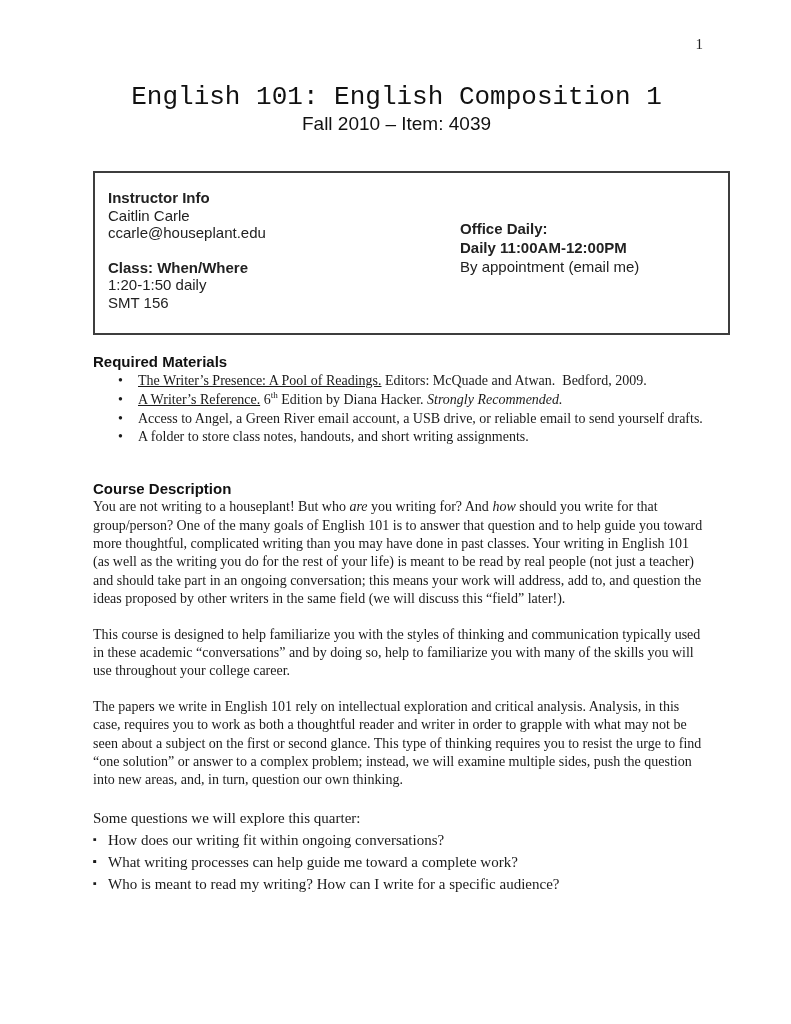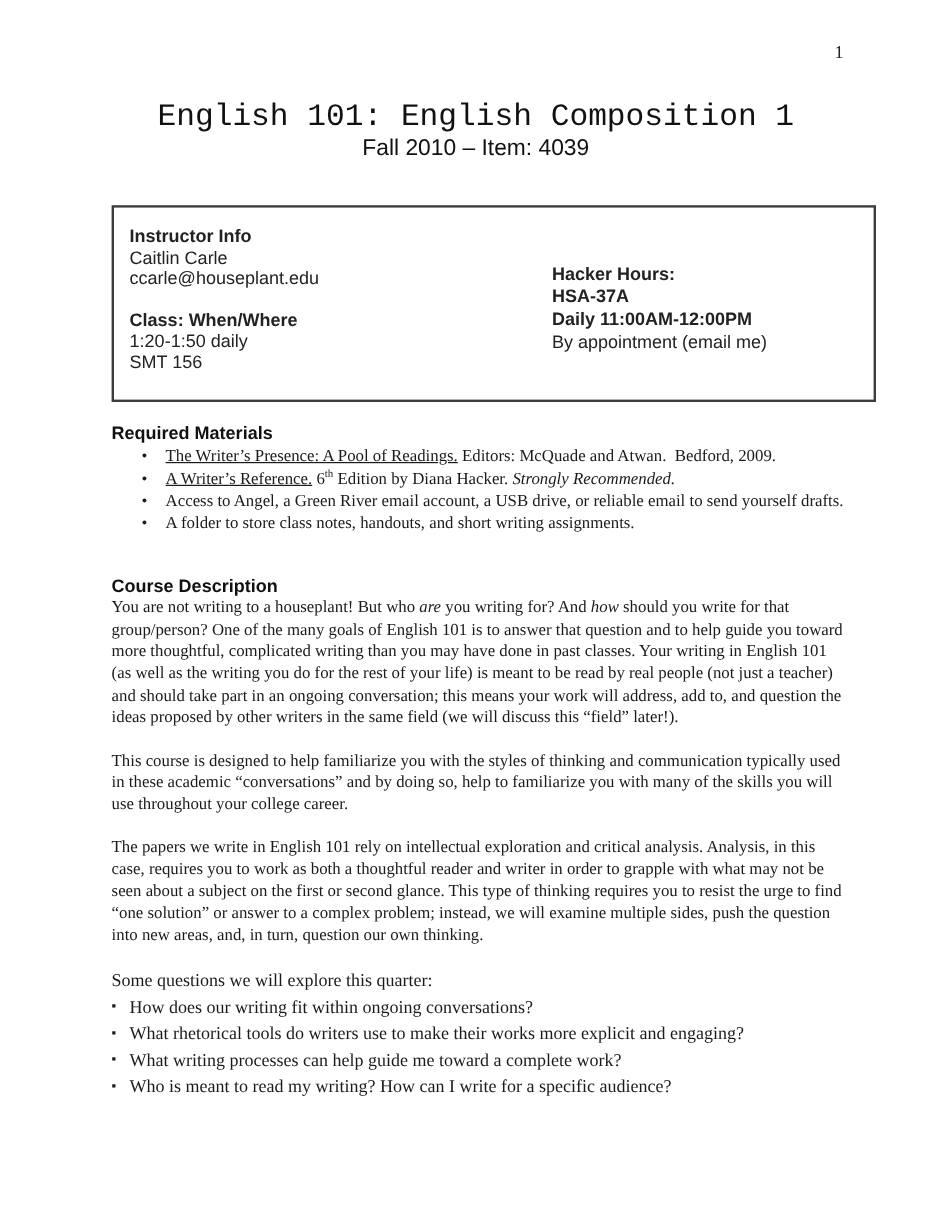--- a/index.html
+++ b/index.html
@@ -116,22 +116,21 @@
       <div class="box-left">
         <div class="bold-line">Instructor Info</div>
         <div>Caitlin Carle</div>
         <div>ccarle@houseplant.edu</div>
         <div class="box-spacer"></div>
         <div class="bold-line">Class: When/Where</div>
         <div>1:20-1:50 daily</div>
         <div>SMT 156</div>
       </div>
       <div class="box-right">
-        <div class="bold-line">Hacker Hours:</div>
-        <div class="bold-line">HSA-37A</div>
+        <div class="bold-line">Office Daily:</div>
         <div class="bold-line">Daily 11:00AM-12:00PM</div>
         <div>By appointment (email me)</div>
       </div>
     </div>
 
     <div class="section-heading materials-heading">Required Materials</div>
     <ul class="materials">
       <li>
         <span class="bullet-glyph">•</span>
         <span class="rich"><span class="seg-underline">The Writer’s Presence: A Pool of Readings.</span><span class="seg-normal"> Editors: McQuade and Atwan.  Bedford, 2009.</span></span>
@@ -157,21 +156,20 @@
 
     <div class="questions-block">
       <div class="questions-intro">Some questions we will explore this quarter:</div>
       <ul class="questions">
         <li>
           <span class="sq-bullet-glyph">▪</span>
           <span>How does our writing fit within ongoing conversations?</span>
         </li>
         <li>
           <span class="sq-bullet-glyph">▪</span>
-          <span>What rhetorical tools do writers use to make their works more explicit and engaging?</span>
         </li>
         <li>
           <span class="sq-bullet-glyph">▪</span>
           <span>What writing processes can help guide me toward a complete work?</span>
         </li>
         <li>
           <span class="sq-bullet-glyph">▪</span>
           <span>Who is meant to read my writing? How can I write for a specific audience?</span>
         </li>
       </ul>

